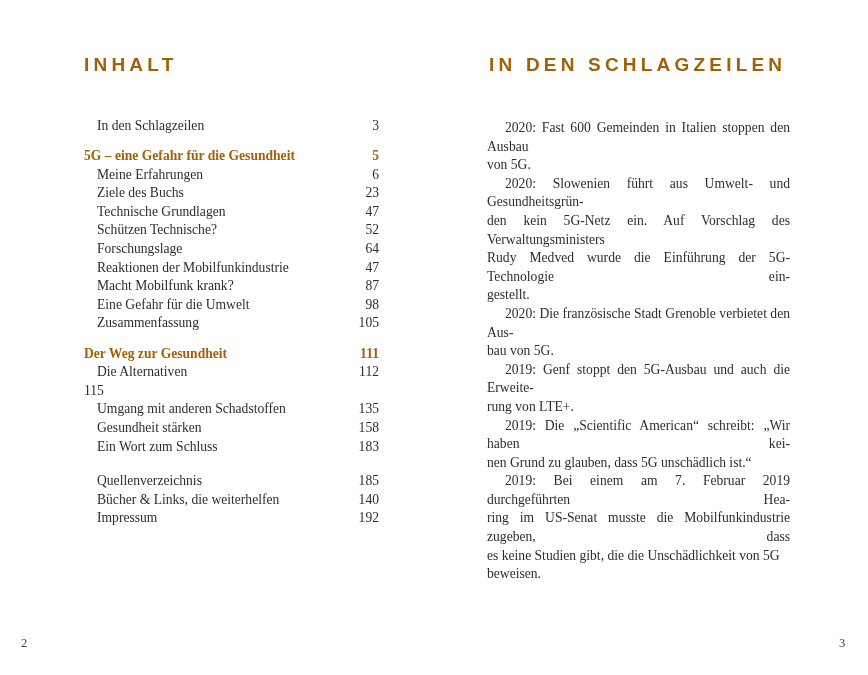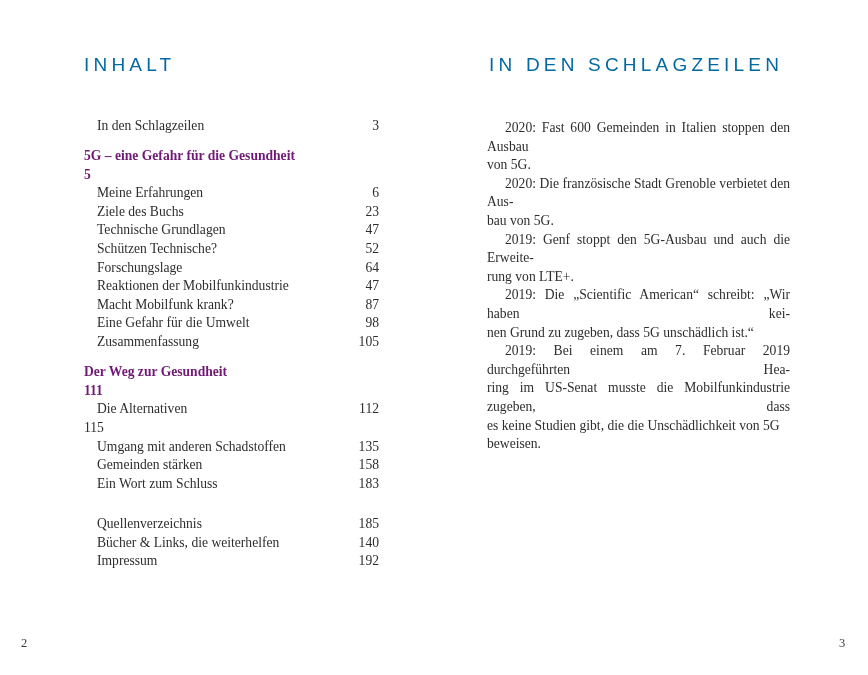--- a/index.html
+++ b/index.html
@@ -7,43 +7,43 @@
     width: 868px; height: 675px;
     background: #ffffff;
     position: relative;
     overflow: hidden;
     font-family: "Liberation Serif", serif;
     color: #2d2d2d;
   }
   .page-title {
     position: absolute; top: 54px;
     font-family: "Liberation Sans", sans-serif;
-    font-weight: 400;
+    font-weight: 700;
     font-size: 19px;
     letter-spacing: 4.2px;
-    color: #0369a1;
+    color: #a16207;
     white-space: nowrap;
     text-align: right;
   }
   #title-left  { left: 84px; }
   #title-right { left: 489px; }
 
   
   .toc {
     position: absolute; left: 84px; top: 117px; width: 295px;
     font-size: 13.6px;
   }
   .toc-row {
     display: flex; justify-content: space-between; align-items: baseline;
     line-height: 18.6px;
   }
   .toc-row.item .toc-label { padding-left: 13px; }
-  .toc-row.section { font-weight: 700; color: #701a75; flex-direction: column; }
+  .toc-row.section { font-weight: 700; color: #a16207; }
   .toc-row.gap-section { margin-top: 11.5px; }
-  .toc-row.gap-block   { margin-top: 22px; gap: 16px; }
+  .toc-row.gap-block   { margin-top: 16px; gap: 16px; }
   .toc-page { text-align: right; }
 
   
   .body-col {
     position: absolute; left: 487px; top: 119px; width: 303px;
     font-size: 13.6px;
   }
   .bodyline { line-height: 18.6px; }
   .bodyline.first { text-indent: 18px; }
   .bodyline.just { text-align: justify; text-align-last: justify; }
@@ -118,21 +118,21 @@
     <span class="toc-page">112</span>
   </div>
         <div class="toc-row item">
     <span class="toc-page">115</span>
   </div>
         <div class="toc-row item">
     <span class="toc-label">Umgang mit anderen Schadstoffen</span>
     <span class="toc-page">135</span>
   </div>
         <div class="toc-row item">
-    <span class="toc-label">Gemeinden stärken</span>
+    <span class="toc-label">Gesundheit stärken</span>
     <span class="toc-page">158</span>
   </div>
         <div class="toc-row item">
     <span class="toc-label">Ein Wort zum Schluss</span>
     <span class="toc-page">183</span>
   </div>
         <div class="toc-row item gap-block">
     <span class="toc-label">Quellenverzeichnis</span>
     <span class="toc-page">185</span>
   </div>
@@ -151,30 +151,36 @@
 
   <div>
     <div id="title-right" class="page-title">IN DEN SCHLAGZEILEN</div>
 
     <div class="body-col">
         <div>
           <div class="bodyline first just">2020: Fast 600 Gemeinden in Italien stoppen den Ausbau</div>
           <div class="bodyline">von 5G.</div>
         </div>
         <div>
+          <div class="bodyline first just">2020: Slowenien führt aus Umwelt- und Gesundheitsgrün-</div>
+          <div class="bodyline just">den kein 5G-Netz ein. Auf Vorschlag des Verwaltungsministers</div>
+          <div class="bodyline just">Rudy Medved wurde die Einführung der 5G-Technologie ein-</div>
+          <div class="bodyline">gestellt.</div>
+        </div>
+        <div>
           <div class="bodyline first just">2020: Die französische Stadt Grenoble verbietet den Aus-</div>
           <div class="bodyline">bau von 5G.</div>
         </div>
         <div>
           <div class="bodyline first just">2019: Genf stoppt den 5G-Ausbau und auch die Erweite-</div>
           <div class="bodyline">rung von LTE+.</div>
         </div>
         <div>
           <div class="bodyline first just">2019: Die „Scientific American“ schreibt: „Wir haben kei-</div>
-          <div class="bodyline">nen Grund zu zugeben, dass 5G unschädlich ist.“</div>
+          <div class="bodyline">nen Grund zu glauben, dass 5G unschädlich ist.“</div>
         </div>
         <div>
           <div class="bodyline first just">2019: Bei einem am 7. Februar 2019 durchgeführten Hea-</div>
           <div class="bodyline just">ring im US-Senat musste die Mobilfunkindustrie zugeben, dass</div>
           <div class="bodyline">es keine Studien gibt, die die Unschädlichkeit von 5G beweisen.</div>
         </div>
       </div>
 
     <div id="pn-right" class="page-num">3</div>
   </div>

